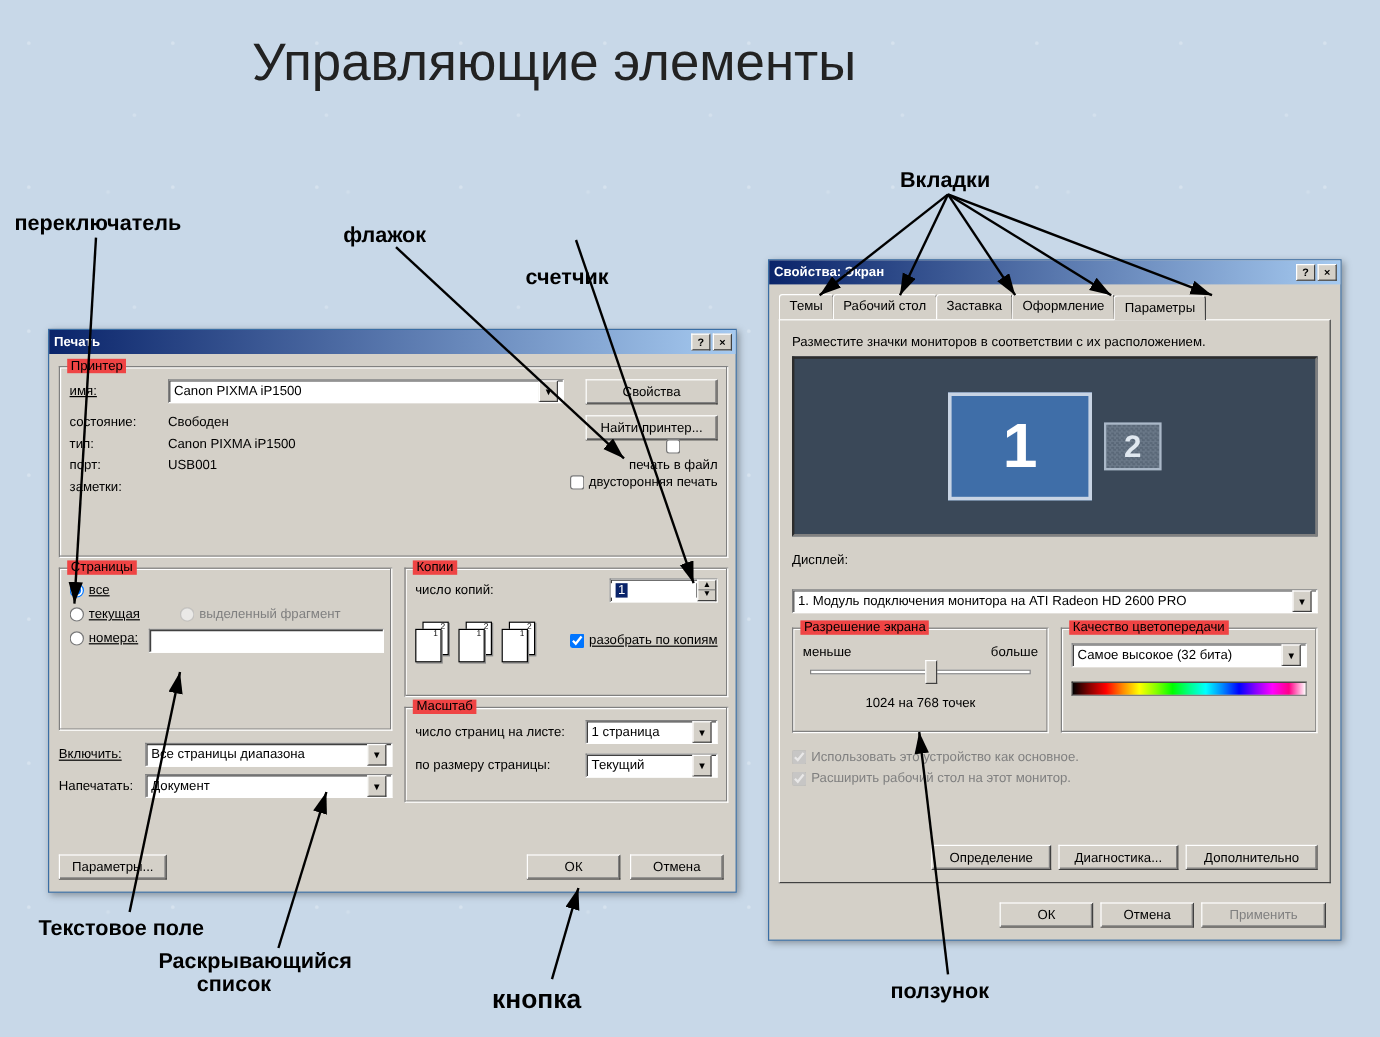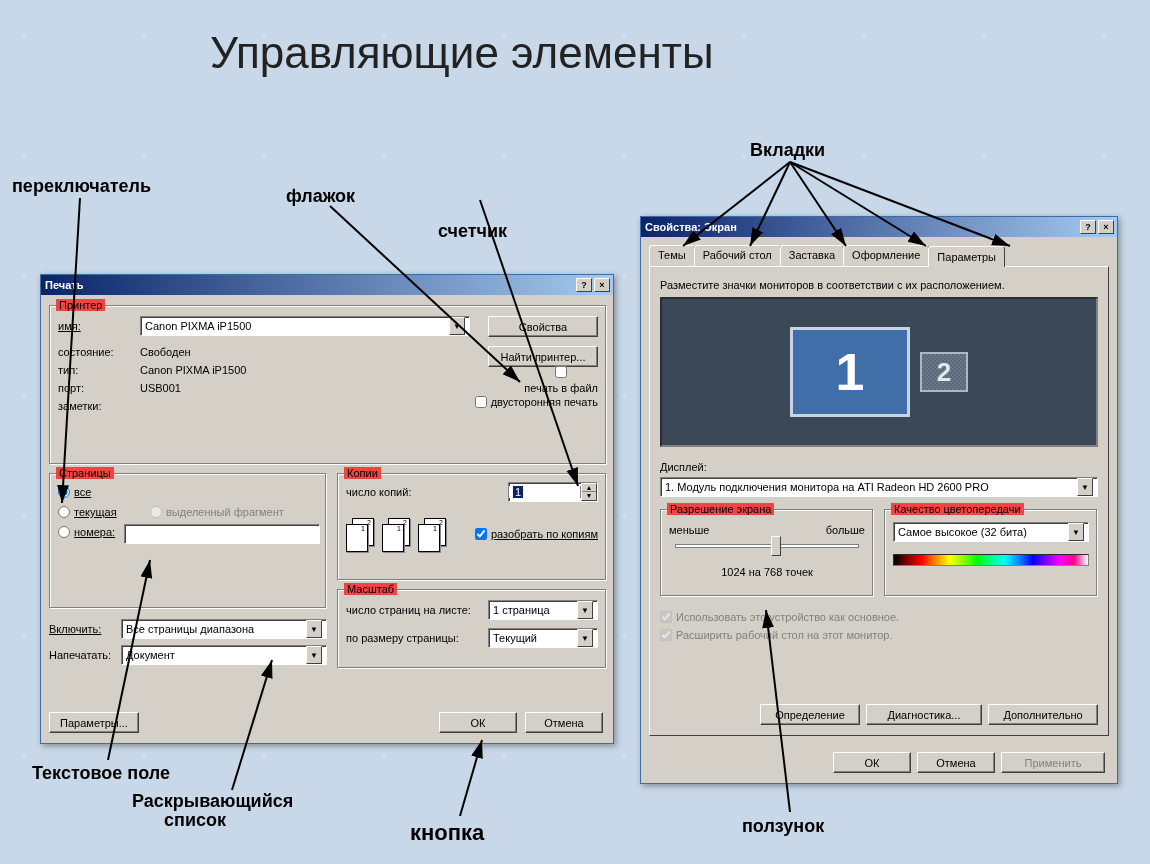--- a/index.html
+++ b/index.html
@@ -288,21 +288,21 @@
       <div class="tab active">Параметры</div>
     </div>
     <div class="tabcontent" style="height:470px;">
       <div class="label" style="margin:2px 0 4px 0;">Разместите значки мониторов в соответствии с их расположением.</div>
       <div class="monitors">
         <div class="mon1">1</div>
         <div class="mon2">2</div>
       </div>
 
       <div class="label" style="margin-top:14px;">Дисплей:</div>
-      <div class="combo" style="width:100%; margin-top:4px;">
+      <div class="combo" style="width:100%; margin-top:18px;">
         <span style="flex:1; white-space:nowrap; overflow:hidden;">1. Модуль подключения монитора на ATI Radeon HD 2600 PRO</span>
         <div class="combo-arrow">▼</div>
       </div>
 
       <div style="display:flex; gap:10px; margin-top:12px;">
         <div class="groupbox" style="position:relative; flex:1; height:88px;">
           <div class="legend">Разрешение экрана</div>
           <div style="position:absolute; left:8px; top:14px;" class="label">меньше</div>
           <div style="position:absolute; right:8px; top:14px;" class="label">больше</div>
 
@@ -324,21 +324,21 @@
         <input type="checkbox" checked="" disabled="" style="">
         <span>Использовать это устройство как основное.</span>
       </label>
       <label class="row disabled" style="margin-top:6px;">
         <input type="checkbox" checked="" disabled="" style="">
         <span>Расширить рабочий стол на этот монитор.</span>
       </label>
 
       <div style="position:absolute; right:10px; bottom:10px; display:flex; gap:6px;">
         <div class="btn" style="width:100px;">Определение</div>
-        <div class="btn" style="width:116px;">Диагностика...</div>
+        <div class="btn" style="width:100px;">Диагностика...</div>
         <div class="btn" style="width:110px;">Дополнительно</div>
       </div>
     </div>
   </div>
   <div style="position:absolute; right:12px; bottom:10px; display:flex; gap:6px;">
     <div class="btn" style="width:78px;">ОК</div>
     <div class="btn" style="width:78px;">Отмена</div>
     <div class="btn disabled" style="width:104px;">Применить</div>
   </div>
 </div>

